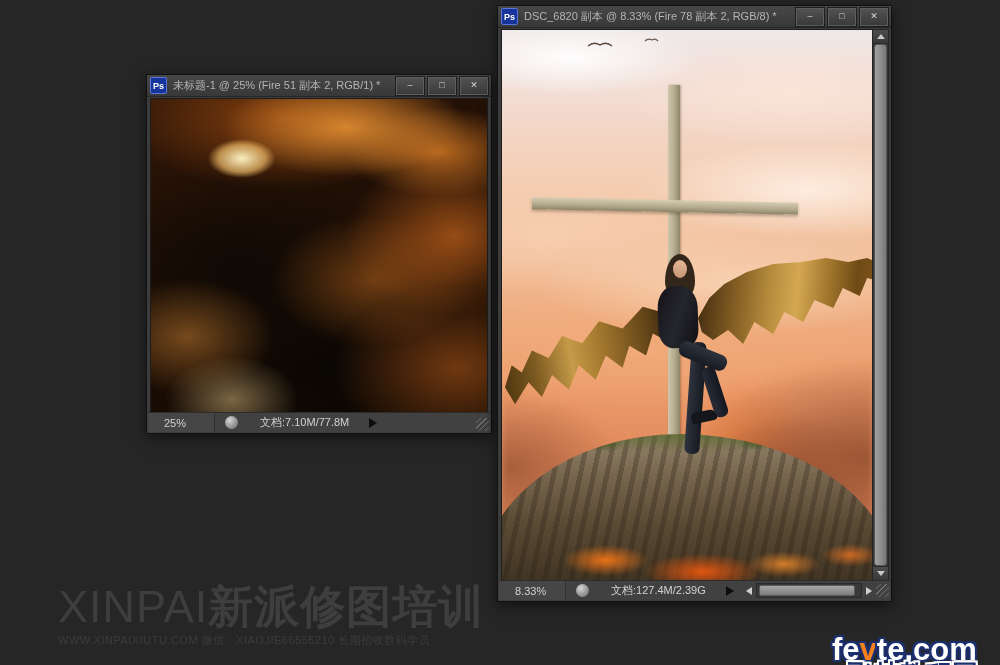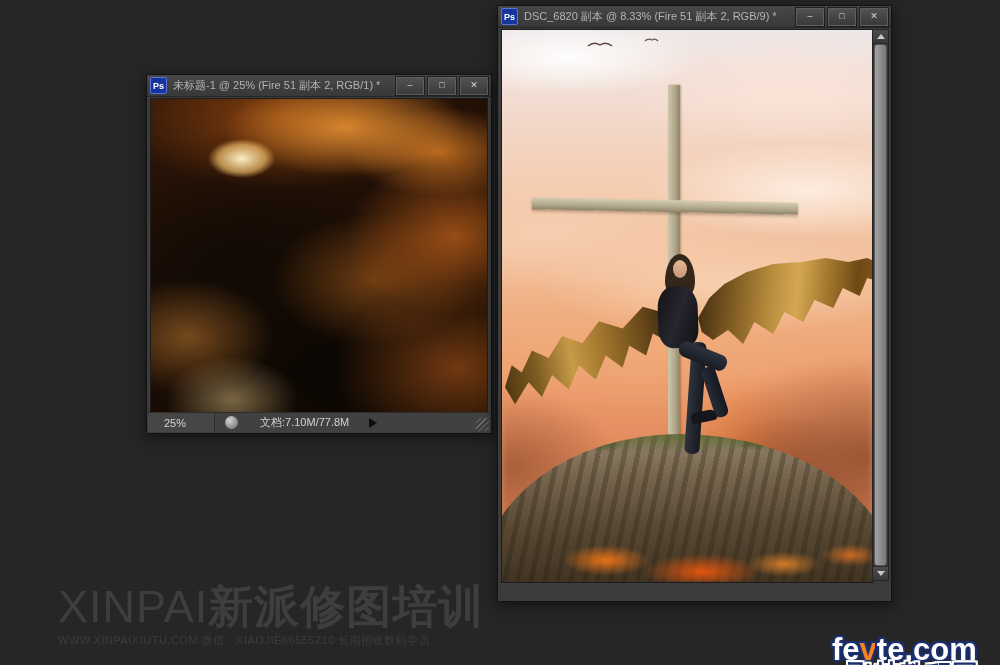--- a/index.html
+++ b/index.html
@@ -162,21 +162,21 @@
     <div class="drive-icon"></div>
     <div class="doc-info">文档:7.10M/77.8M</div>
     <div class="menu-arrow"></div>
     <div class="resize-grip"></div>
   </div>
 </div>
 
 <div class="psw" id="right-win">
   <div class="titlebar">
     <div class="ps-badge">Ps</div>
-    <div class="title-text">DSC_6820 副本 @ 8.33% (Fire 51 副本 2, RGB/9) *</div>
+    <div class="title-text">DSC_6820 副本 @ 8.33% (Fire 78 副本 2, RGB/8) *</div>
     <div class="win-controls">
       <div class="win-btn">–</div>
       <div class="win-btn">□</div>
       <div class="win-btn">✕</div>
     </div>
   </div>
 
   <div class="content" id="right-canvas">
     <div class="sky"></div>
     <svg class="bird" style="left:84px;top:8px;" width="30" height="12">
@@ -204,20 +204,34 @@
   <div class="vscroll">
     <div class="sb-btn">
         <div class="tri-up"></div>
       </div>
     <div class="vthumb"></div>
     <div class="sb-btn down">
         <div class="tri-down"></div>
       </div>
   </div>
 
+  <div class="statusbar">
+    <div class="zoom-field">8.33%</div>
+    <div class="drive-icon"></div>
+    <div class="doc-info">文档:127.4M/2.39G</div>
+    <div class="menu-arrow"></div>
+    <div class="hscroll-wrap">
+      <div class="h-arrow left"></div>
+      <div class="hscroll">
+        <div class="hthumb"></div>
+      </div>
+      <div class="h-arrow right"></div>
+    </div>
+    <div class="resize-grip" style="position:relative;right:auto;bottom:auto;margin-right:1px;"></div>
+  </div>
 </div>
 
 <div class="xinpai">
   <div class="xinpai-big"><span>XINPAI</span><span class="cn">新派修图培训</span></div>
   <div class="xinpai-small">WWW.XINPAIXIUTU.COM 微信：XIAOJIE66555210 长期招收数码学员</div>
 </div>
 
 <div class="fevte">
   <div class="fevte-dom"><span>fe</span><span class="vv">v</span><span>te.com</span></div>
   <div class="fevte-cn">飞特教程网</div>

